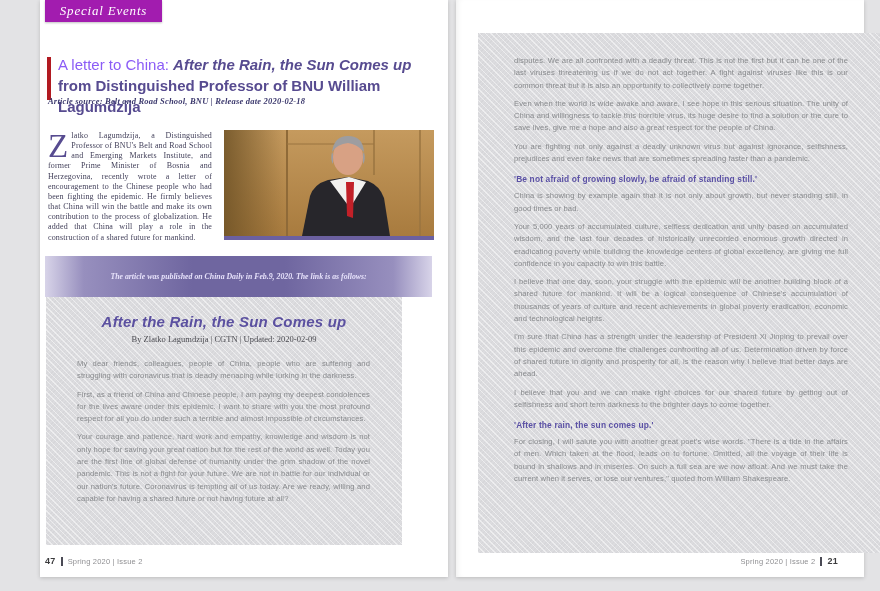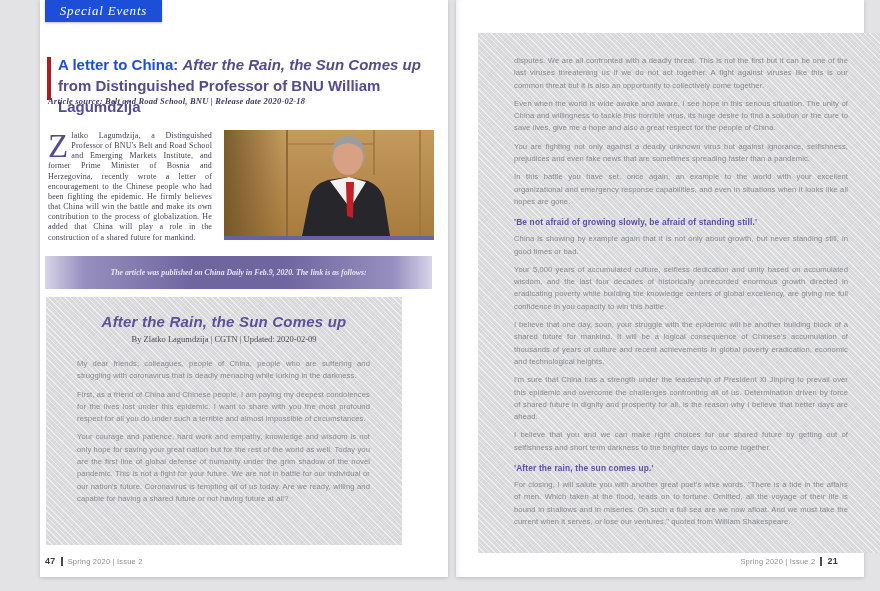--- a/index.html
+++ b/index.html
@@ -12,30 +12,30 @@
   .page{
     position:absolute;top:0;width:408px;height:577px;background:#ffffff;
     box-shadow:0 1px 4px rgba(0,0,0,.18);
   }
   .page-left{left:40px;}
   .page-right{left:456px;box-shadow:0 1px 4px rgba(0,0,0,.18), inset 5px 0 7px -5px rgba(0,0,0,.10);}
 
   
   .tag-box{
     position:absolute;left:5px;top:0;width:117px;height:22px;
-    background:#1d4ed8;color:#fff;
+    background:#a21caf;color:#fff;
     font-family:"Liberation Serif", serif;font-style:italic;font-size:13px;
     display:flex;align-items:center;justify-content:center;letter-spacing:.8px;
     box-shadow:0 1px 2px rgba(0,0,0,.25);
   }
   .headline{
     position:absolute;left:18px;top:54px;width:378px;
     font-size:15px;font-weight:bold;line-height:21px;color:#574b90;
   }
-  .headline .t-light{color:#1d4ed8;font-weight:bold;}
+  .headline .t-light{color:#8b5cf6;font-weight:normal;}
   .headline .t-em{font-style:italic;}
   .red-bar{position:absolute;left:7px;top:57px;width:4px;height:43px;background:#b11a21;}
   .source-line{
     position:absolute;left:8px;top:96px;width:380px;
     font-family:"Liberation Serif", serif;font-style:italic;font-weight:bold;
     font-size:8.5px;color:#3d3a6e;letter-spacing:.2px;
   }
   .intro-wrap{position:absolute;left:8px;top:129px;width:385px;}
   .intro-text{
     position:absolute;left:0;top:2px;width:164px;
@@ -45,21 +45,21 @@
   .drop-cap{
     float:left;font-size:33px;line-height:27px;color:#574b90;
     padding:2px 3px 0 0;font-family:"Liberation Serif", serif;
   }
   .photo{
     position:absolute;left:176px;top:1px;width:210px;height:106px;
     border-bottom:4px solid #6b60a0;overflow:hidden;background:#b5894f;
   }
   .photo svg{display:block;}
   .banner{
-    position:absolute;left:5px;top:256px;width:387px;height:33px;
+    position:absolute;left:5px;top:256px;width:387px;height:41px;
     background:linear-gradient(90deg,#d8d4e9 0%,#978fbe 10%,#6f66a0 38%,#6f66a0 62%,#978fbe 90%,#d8d4e9 100%);
     display:flex;flex-direction:column;align-items:center;justify-content:center;
     font-family:"Liberation Serif", serif;font-style:italic;font-weight:bold;
     font-size:7.8px;color:#e7e2fb;line-height:11px;text-align:center;
   }
   .banner .b2{color:#cfc8ef;}
 
   
   .paper{
     background-color:#dcdcdf;
@@ -153,40 +153,39 @@
 
   <div class="banner">
     <div>The article was published on China Daily in Feb.9, 2020. The link is as follows:</div>
   </div>
 
   <div class="paper paper-left">
     <div class="article-title">After the Rain, the Sun Comes up</div>
     <div class="article-byline">By Zlatko Lagumdzija  |  CGTN  |  Updated: 2020-02-09</div>
     <div class="col col-left">
         <p class="para">My dear friends, colleagues, people of China, people who are suffering and struggling with coronavirus that is deadly menacing while lurking in the darkness.</p>
-        <p class="para">First, as a friend of China and Chinese people, I am paying my deepest condolences for the lives lost under this epidemic. I want to share with you the most profound respect for all you do under such a terrible and almost impossible of circumstances.</p>
+        <p class="para">First, as a friend of China and Chinese people, I am paying my deepest condolences for the lives aware under this epidemic. I want to share with you the most profound respect for all you do under such a terrible and almost impossible of circumstances.</p>
         <p class="para">Your courage and patience, hard work and empathy, knowledge and wisdom is not only hope for saving your great nation but for the rest of the world as well. Today you are the first line of global defense of humanity under the grim shadow of the novel pandemic. This is not a fight for your future. We are not in battle for our individual or our nation's future. Coronavirus is tempting all of us today. Are we ready, willing and capable for having a shared future or not having future at all?</p>
       </div>
   </div>
 
   <div class="footer footer-left">
     <span class="pgnum">47</span>
     <span class="fsep"></span>
     <span class="fissue">Spring 2020  |  Issue 2</span>
   </div>
 </div>
 
 <div class="page page-right">
 
   <div class="paper paper-right">
     <div class="col col-right">
         <p class="para">disputes. We are all confronted with a deadly threat. This is not the first but it can be one of the last viruses threatening us if we do not act together. A fight against viruses like this is our common threat but it is also an opportunity to collectively come together.</p>
         <p class="para">Even when the world is wide awake and aware, I see hope in this serious situation. The unity of China and willingness to tackle this horrible virus, its huge desire to find a solution or the cure to save lives, give me a hope and also a great respect for the people of China.</p>
         <p class="para">You are fighting not only against a deadly unknown virus but against ignorance, selfishness, prejudices and even fake news that are sometimes spreading faster than a pandemic.</p>
-        <p class="para">In this battle you have set, once again, an example to the world with your excellent organizational and emergency response capabilities, and even in situations when it looks like all hopes are gone.</p>
         <p class="subhead">'Be not afraid of growing slowly, be afraid of standing still.'</p>
         <p class="para">China is showing by example again that it is not only about growth, but never standing still, in good times or bad.</p>
         <p class="para">Your 5,000 years of accumulated culture, selfless dedication and unity based on accumulated wisdom, and the last four decades of historically unrecorded enormous growth directed in eradicating poverty while building the knowledge centers of global excellency, are giving me full confidence in you capacity to win this battle.</p>
         <p class="para">I believe that one day, soon, your struggle with the epidemic will be another building block of a shared future for mankind. It will be a logical consequence of Chinese's accumulation of thousands of years of culture and recent achievements in global poverty eradication, economic and technological heights.</p>
         <p class="para">I'm sure that China has a strength under the leadership of President Xi Jinping to prevail over this epidemic and overcome the challenges confronting all of us. Determination driven by force of shared future in dignity and prosperity for all, is the reason why I believe that better days are ahead.</p>
         <p class="para">I believe that you and we can make right choices for our shared future by getting out of selfishness and short term darkness to the brighter days to come together.</p>
         <p class="subhead">'After the rain, the sun comes up.'</p>
         <p class="para">For closing, I will salute you with another great poet's wise words. "There is a tide in the affairs of men. Which taken at the flood, leads on to fortune. Omitted, all the voyage of their life is bound in shallows and in miseries. On such a full sea are we now afloat. And we must take the current when it serves, or lose our ventures," quoted from William Shakespeare.</p>
       </div>
   </div>

